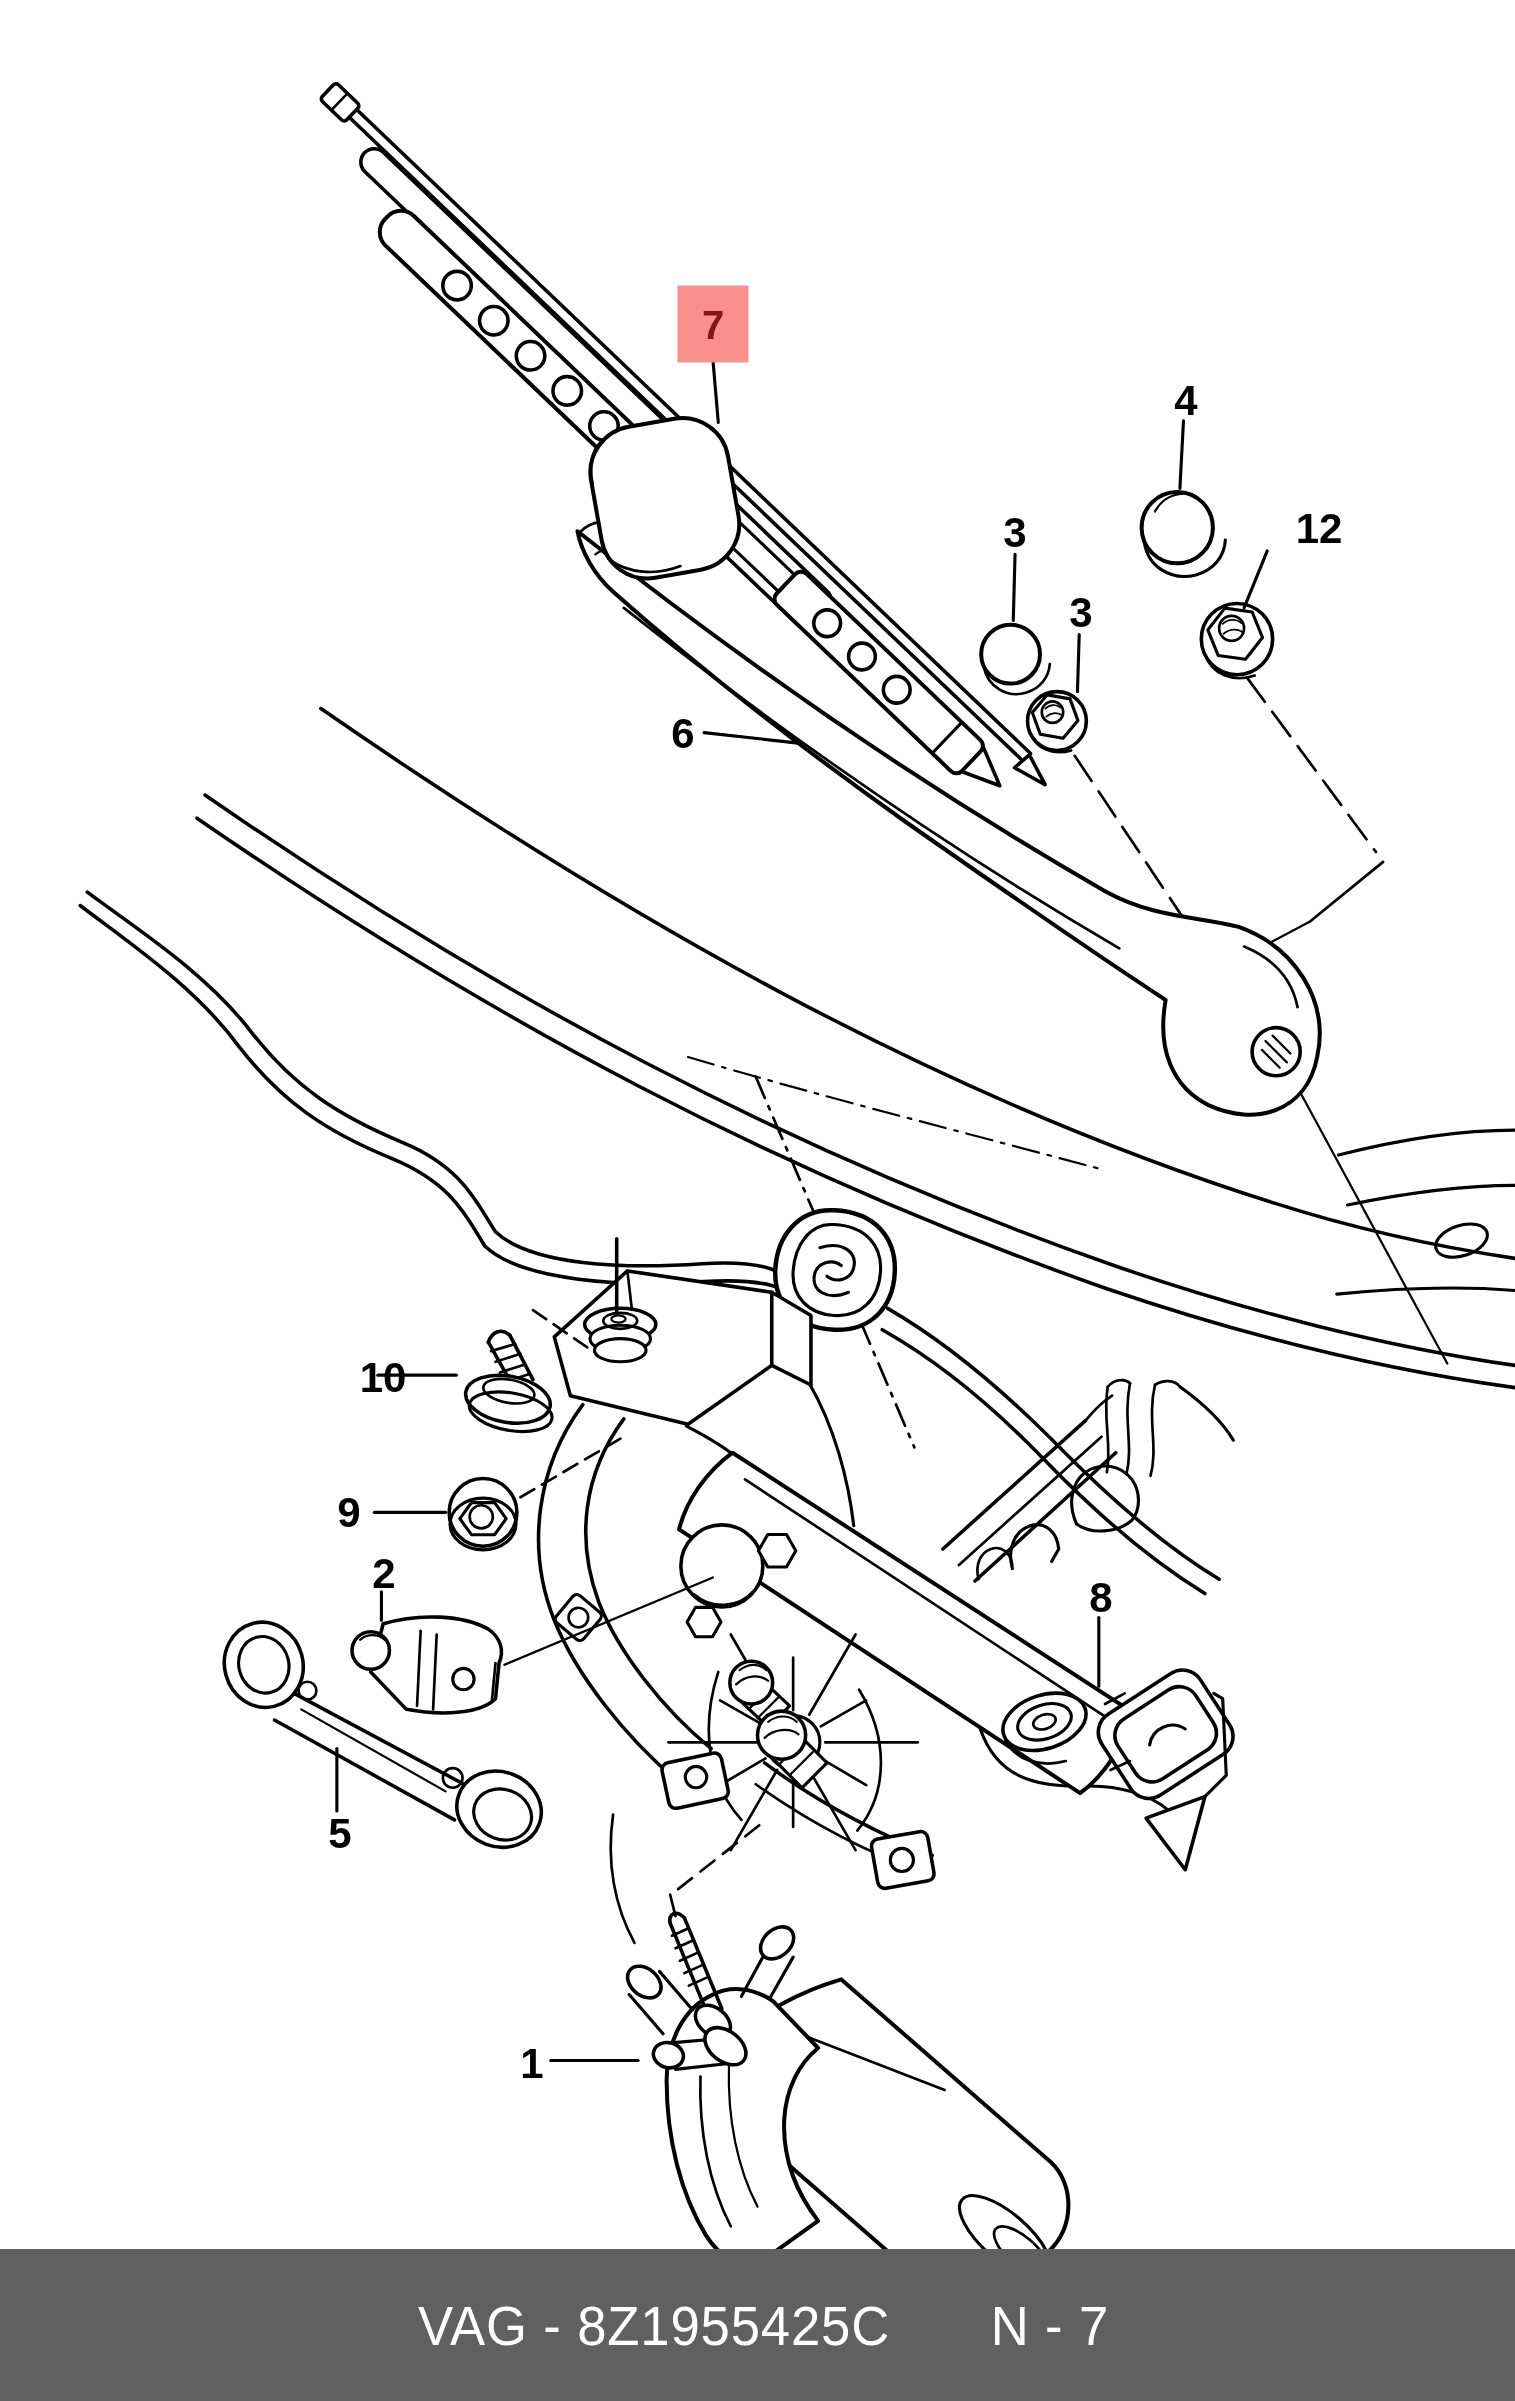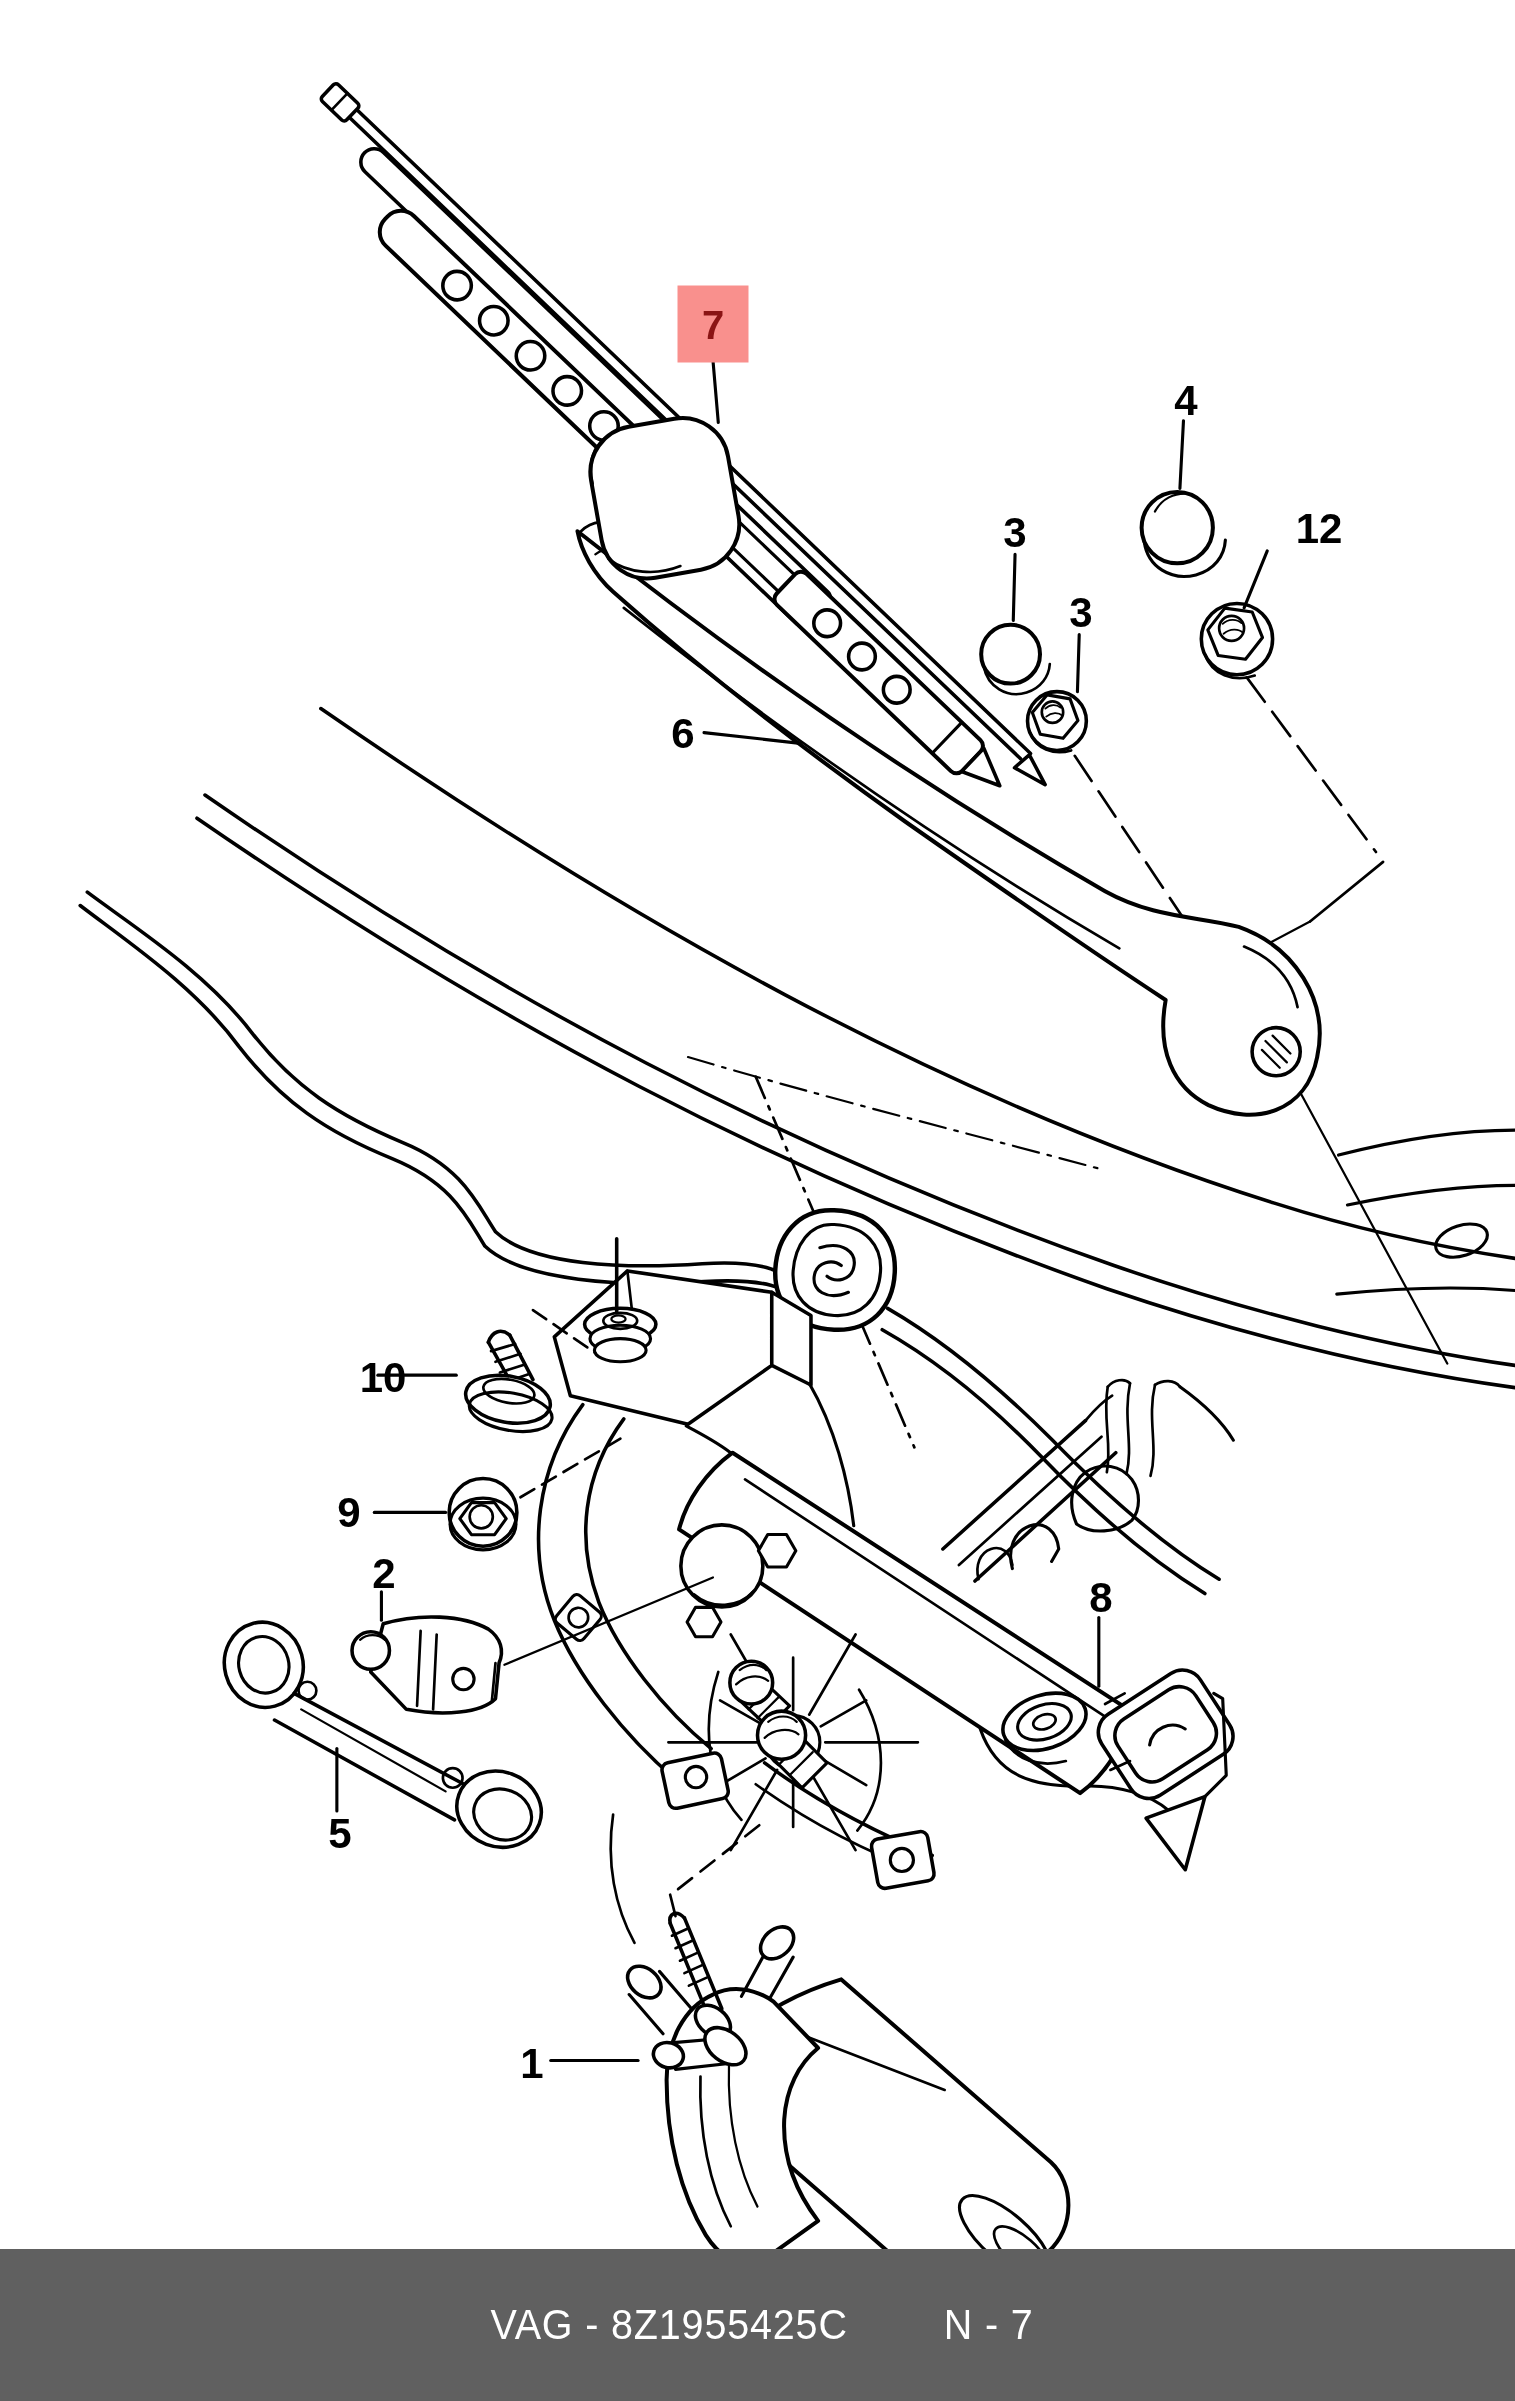--- a/index.html
+++ b/index.html
@@ -13,21 +13,21 @@
     font-size:42px; font-weight:bold; color:#000; line-height:1;
     user-select:none; white-space:nowrap;
   }
   .callout.hl {
     width:71px; height:77px; display:flex; align-items:center; justify-content:center;
     font-size:40px;
   }
   .footer {
     position:absolute; left:0; bottom:0; width:1515px; height:152px;
     display:flex; align-items:center; justify-content:center; gap:82px;
-    font-size:42px; letter-spacing:0.9px; font-weight:400;
+    font-size:56px; letter-spacing:0.9px; font-weight:400;
   }
   .footer span { transform:scaleX(0.94); }
 </style>
 </head>
 <body>
 
 <div class="stage">
 
 <svg class="diagram" width="1515" height="2401" viewBox="0 0 1700 2694" fill="none" stroke="#000" stroke-width="4" stroke-linecap="round" stroke-linejoin="round">
 

